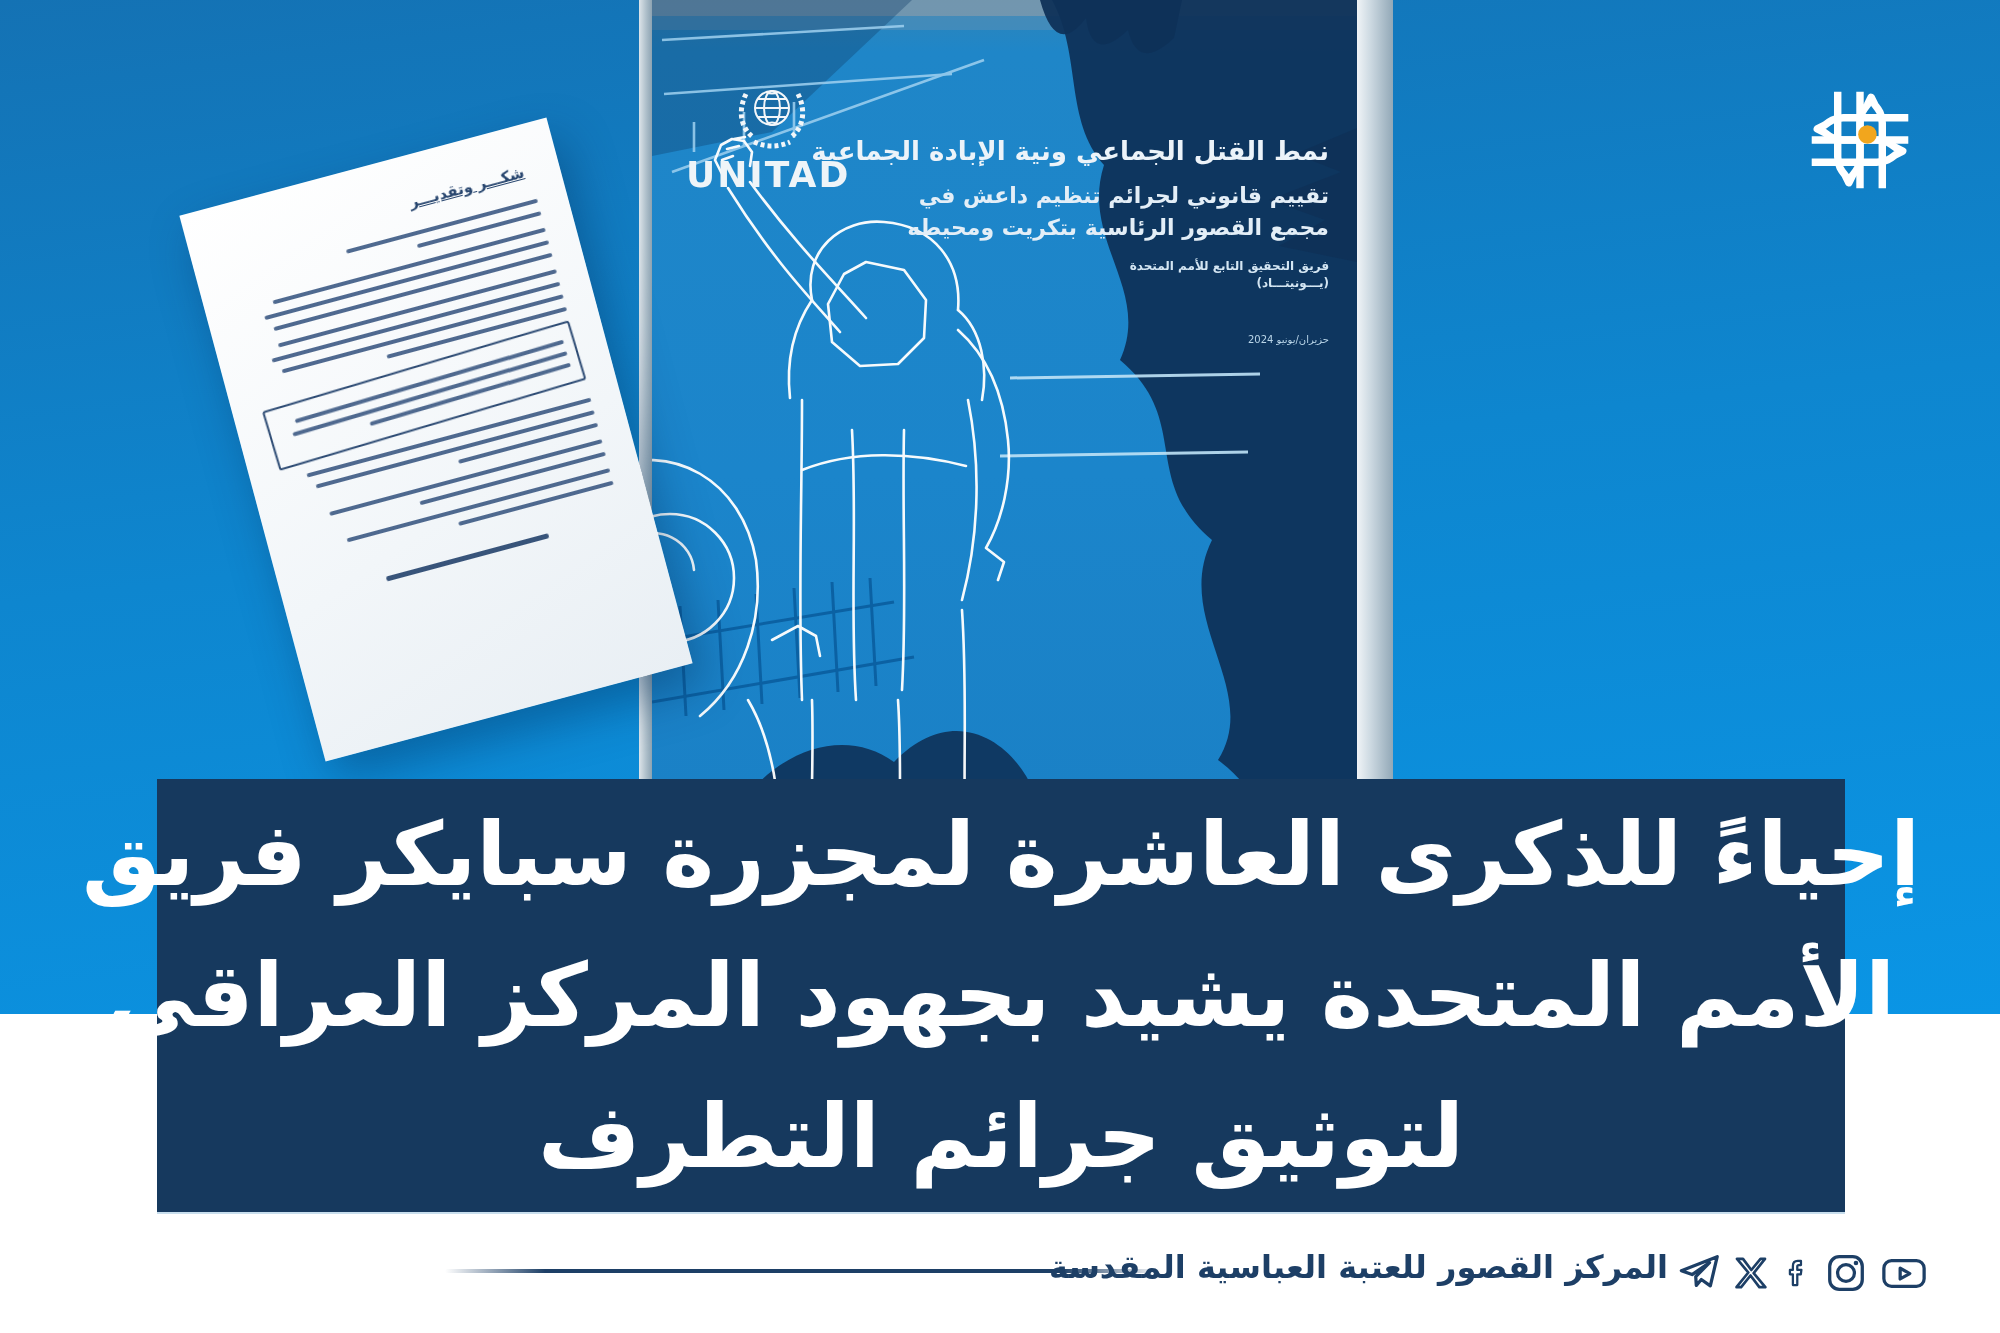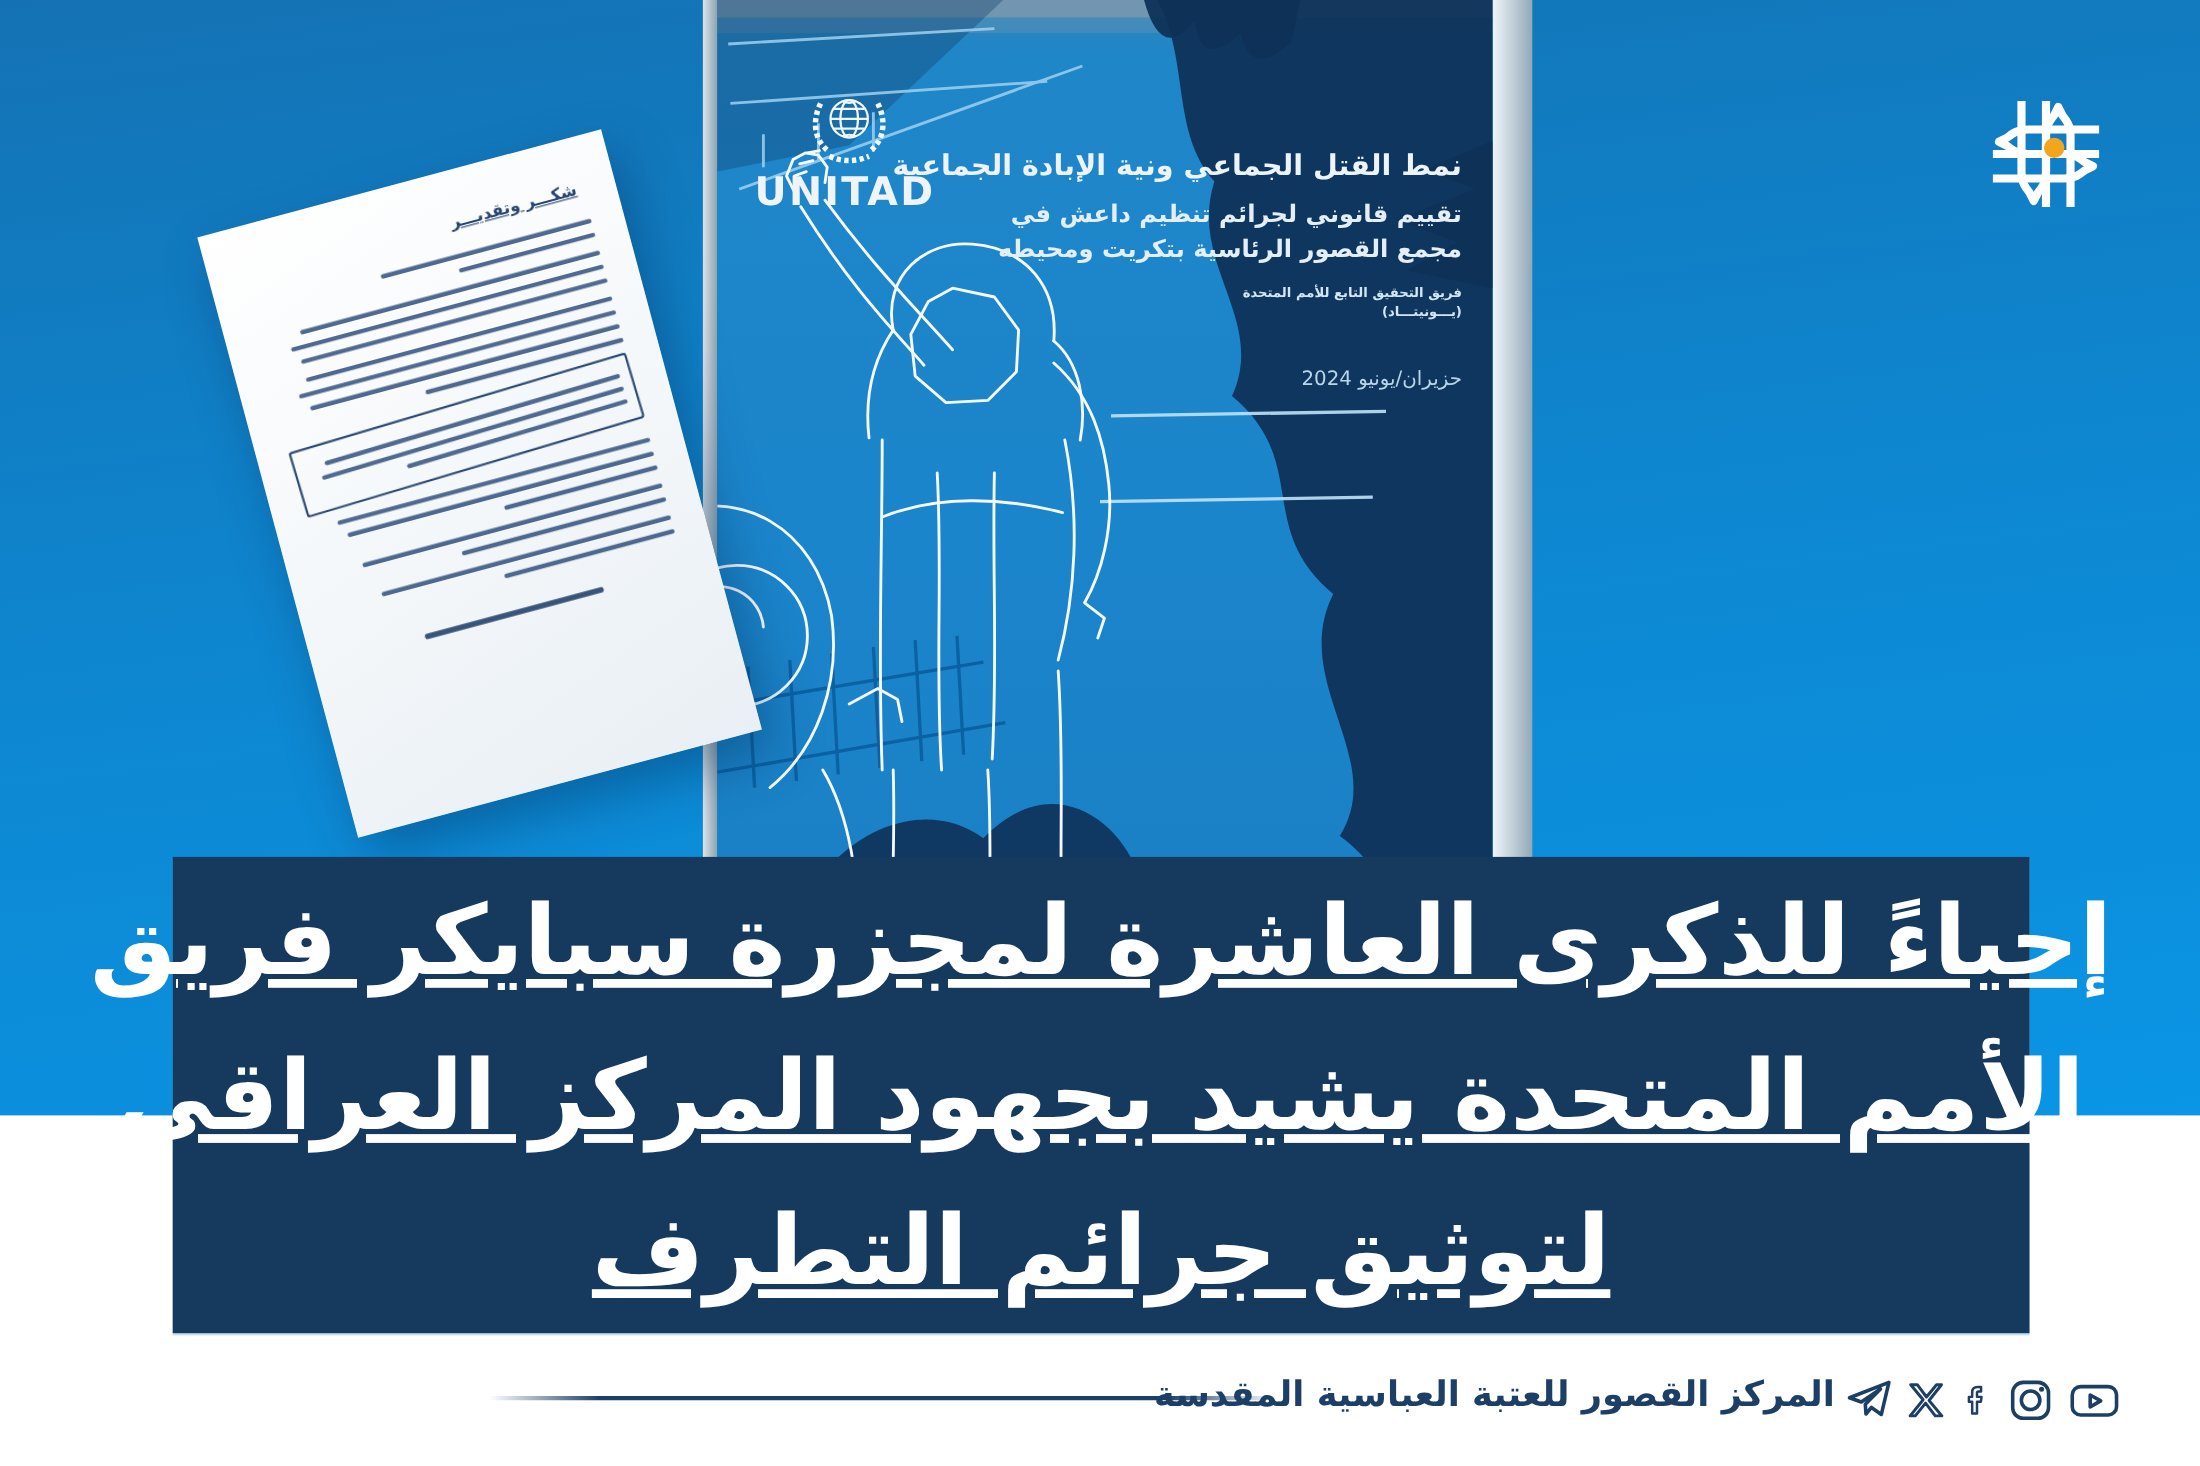--- a/index.html
+++ b/index.html
@@ -37,31 +37,31 @@
 
   .un-logo{position:absolute;left:72px;top:72px;width:96px;height:86px;}
   .un-name{position:absolute;left:34px;top:154px;width:176px;text-align:left;
            color:#eef4f8;font-size:36px;font-weight:700;letter-spacing:2px;}
 
   .c-text{position:absolute;right:28px;direction:rtl;text-align:right;color:#e8f1f8;}
   .c-title{top:64px;font-size:54px;font-weight:700;color:#dce5ec;letter-spacing:0;}
   .c-sub{top:136px;font-size:26px;font-weight:700;color:#ecf3f9;}
   .c-assess{top:180px;font-size:22px;font-weight:700;line-height:1.45;max-width:432px;color:#e3eef7;}
   .c-team{top:258px;font-size:12px;font-weight:700;line-height:1.45;color:#d4e6f3;}
-  .c-date{top:334px;font-size:18px;font-weight:400;color:#b9d5e8;}
+  .c-date{top:334px;font-size:10px;font-weight:400;color:#b9d5e8;}
 
   
   .site-logo{position:absolute;left:1795px;top:74px;width:130px;height:132px;}
 
   
   .banner{position:absolute;left:157px;top:779px;width:1688px;height:433px;
           background:#16395e;box-shadow:0 2px 0 rgba(170,205,228,.65);
           display:flex;flex-direction:column;justify-content:center;align-items:center;}
   .banner .h-line{direction:rtl;color:#ffffff;font-weight:700;font-size:88px;
-                  line-height:141px;white-space:nowrap;text-align:center;text-decoration:underline;}
+                  line-height:141px;white-space:nowrap;text-align:center;}
 
   
   .f-line{position:absolute;left:445px;top:1269px;width:716px;height:4px;border-radius:2px;
           background:linear-gradient(90deg,rgba(29,63,102,0) 0%,#1d3f66 14%,#1d3f66 86%,rgba(29,63,102,0) 100%);}
   .f-text{position:absolute;right:332px;top:1248px;direction:rtl;color:#1d3f66;
           font-size:32px;font-weight:700;white-space:nowrap;}
   .f-icons{position:absolute;left:1676px;top:1250px;display:flex;gap:9px;align-items:center;}
   .f-icons svg{display:block;}
 </style>
 </head>

